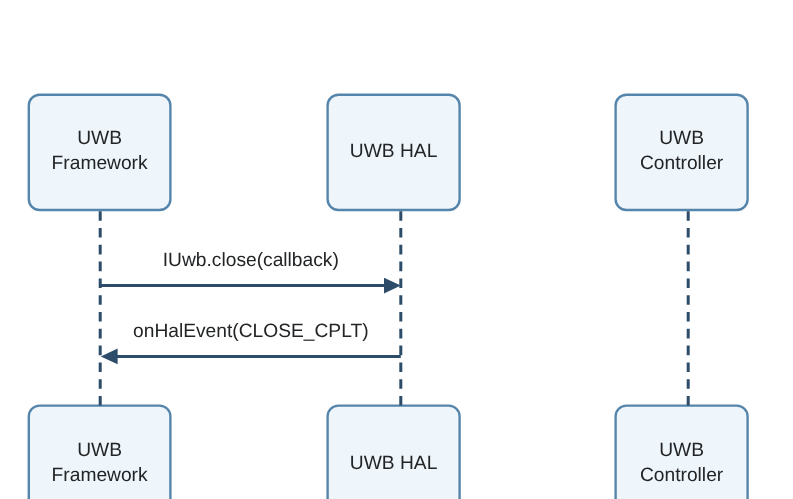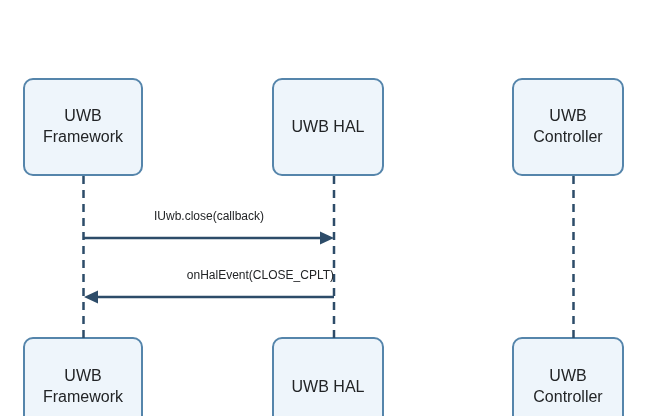--- a/index.html
+++ b/index.html
@@ -64,26 +64,26 @@
     stroke-width: 2.5;
     fill: none;
   }
   .msg-head { fill: var(--line-color); }
 
   .msg-label {
     position: absolute;
     left: 84px;
     width: 250px;
     text-align: center;
-    font-size: 12px;
+    font-size: 16px;
     color: var(--text-color);
     white-space: nowrap;
   }
   .msg-label-1 { top: 161px; }
-  .msg-label-2 { top: 220px; text-align: right; }
+  .msg-label-2 { top: 220px; }
 </style>
 </head>
 <body>
 
 <div class="canvas">
 
   <div class="actor-box box-top col-framework">
     <span class="label">UWB Framework</span>
   </div>
   <div class="actor-box box-top col-hal">

